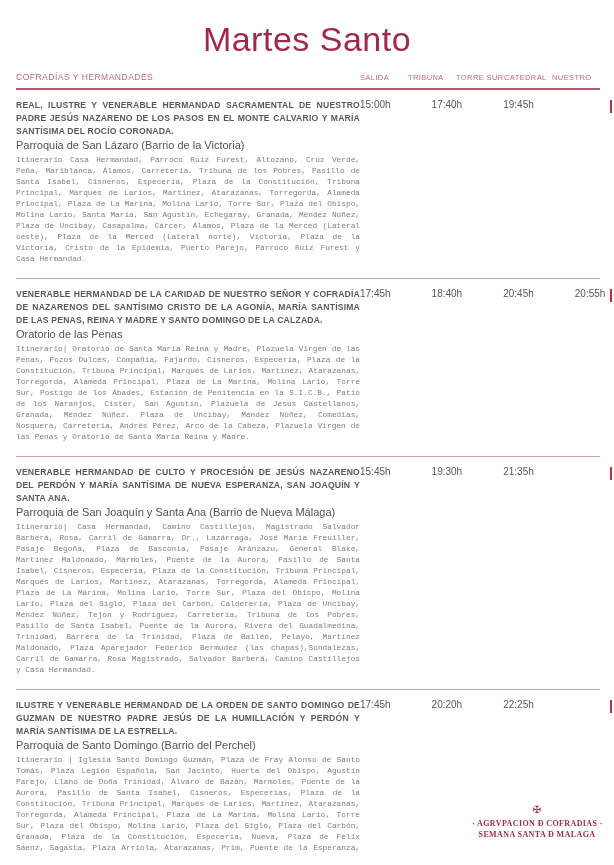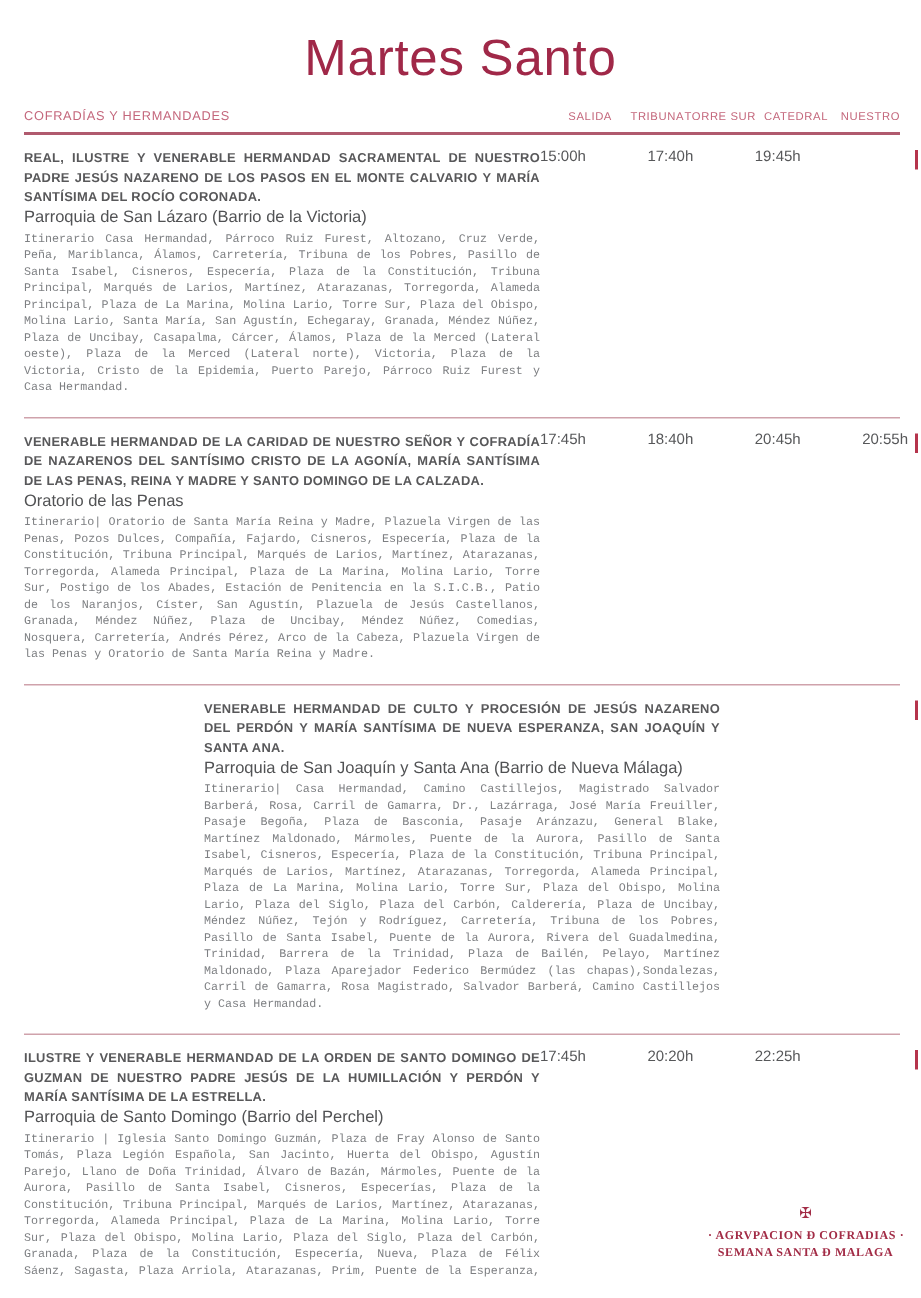--- a/index.html
+++ b/index.html
@@ -25,21 +25,21 @@
 
   
   .table-head { display:flex; align-items:flex-end; }
   .head-label {
     flex:1 1 auto;
     font-size:8.5px; letter-spacing:0.5px;
     color:#c4677c; font-weight:500;
   }
   .cols { display:flex; width:240px; flex:0 0 240px; }
   .col-h {
-    flex:1 1 0; text-align:right;
+    flex:1 1 0; text-align:left;
     font-size:7.5px; letter-spacing:0.4px;
     color:#c4677c; font-weight:500; white-space:nowrap;
   }
   .head-rule { height:0; border-top:2px solid #b05a6e; margin-top:6px; }
 
   
   .entry { position:relative; display:flex; padding:9px 0 13px 0;justify-content:center; }
   .sep { height:0; border-top:1px solid #cfa2ab; }
   .desc { width:344px; flex:0 0 344px; }
   .entry-title {
@@ -135,20 +135,27 @@
       <span class="edge-mark"></span>
     </div>
     <div class="sep"></div>
 
     <div class="entry">
       <div class="desc">
         <div class="entry-title">VENERABLE HERMANDAD DE CULTO Y PROCESIÓN DE JESÚS NAZARENO DEL PERDÓN Y MARÍA SANTÍSIMA DE NUEVA ESPERANZA, SAN JOAQUÍN Y SANTA ANA.</div>
         <div class="entry-church">Parroquia de San Joaquín y Santa Ana (Barrio de Nueva Málaga)</div>
         <div class="entry-itinerary">Itinerario| Casa Hermandad, Camino Castillejos, Magistrado Salvador Barberá, Rosa, Carril de Gamarra, Dr., Lazárraga, José María Freuiller, Pasaje Begoña, Plaza de Basconia, Pasaje Aránzazu, General Blake, Martínez Maldonado, Mármoles, Puente de la Aurora, Pasillo de Santa Isabel, Cisneros, Especería, Plaza de la Constitución, Tribuna Principal, Marqués de Larios, Martínez, Atarazanas, Torregorda, Alameda Principal, Plaza de La Marina, Molina Lario, Torre Sur, Plaza del Obispo, Molina Lario, Plaza del Siglo, Plaza del Carbón, Calderería, Plaza de Uncibay, Méndez Núñez, Tejón y Rodríguez, Carretería, Tribuna de los Pobres, Pasillo de Santa Isabel, Puente de la Aurora, Rivera del Guadalmedina, Trinidad, Barrera de la Trinidad, Plaza de Bailén, Pelayo, Martínez Maldonado, Plaza Aparejador Federico Bermúdez (las chapas),Sondalezas, Carril de Gamarra, Rosa Magistrado, Salvador Barberá, Camino Castillejos y Casa Hermandad.</div>
       </div>
+      <div class="times">
+        <span class="time">15:45h</span>
+        <span class="time">19:30h</span>
+        <span class="time">21:35h</span>
+        <span class="time"></span>
+        <span class="time">04:30h</span>
+      </div>
       <span class="edge-mark"></span>
     </div>
     <div class="sep"></div>
 
     <div class="entry">
       <div class="desc">
         <div class="entry-title">ILUSTRE Y VENERABLE HERMANDAD DE LA ORDEN DE SANTO DOMINGO DE GUZMAN DE NUESTRO PADRE JESÚS DE LA HUMILLACIÓN Y PERDÓN Y MARÍA SANTÍSIMA DE LA ESTRELLA.</div>
         <div class="entry-church">Parroquia de Santo Domingo (Barrio del Perchel)</div>
         <div class="entry-itinerary">Itinerario | Iglesia Santo Domingo Guzmán, Plaza de Fray Alonso de Santo Tomás, Plaza Legión Española, San Jacinto, Huerta del Obispo, Agustín Parejo, Llano de Doña Trinidad, Álvaro de Bazán, Mármoles, Puente de la Aurora, Pasillo de Santa Isabel, Cisneros, Especerías, Plaza de la Constitución, Tribuna Principal, Marqués de Larios, Martínez, Atarazanas, Torregorda, Alameda Principal, Plaza de La Marina, Molina Lario, Torre Sur, Plaza del Obispo, Molina Lario, Plaza del Siglo, Plaza del Carbón, Granada, Plaza de la Constitución, Especería, Nueva, Plaza de Félix Sáenz, Sagasta, Plaza Arriola, Atarazanas, Prim, Puente de la Esperanza, Pasillo de Santo Domingo, Plaza de la Religiosa Filipense Dolores Márquez, Padre Jorge Lamothe y Casa Hermandad.</div>
       </div>

